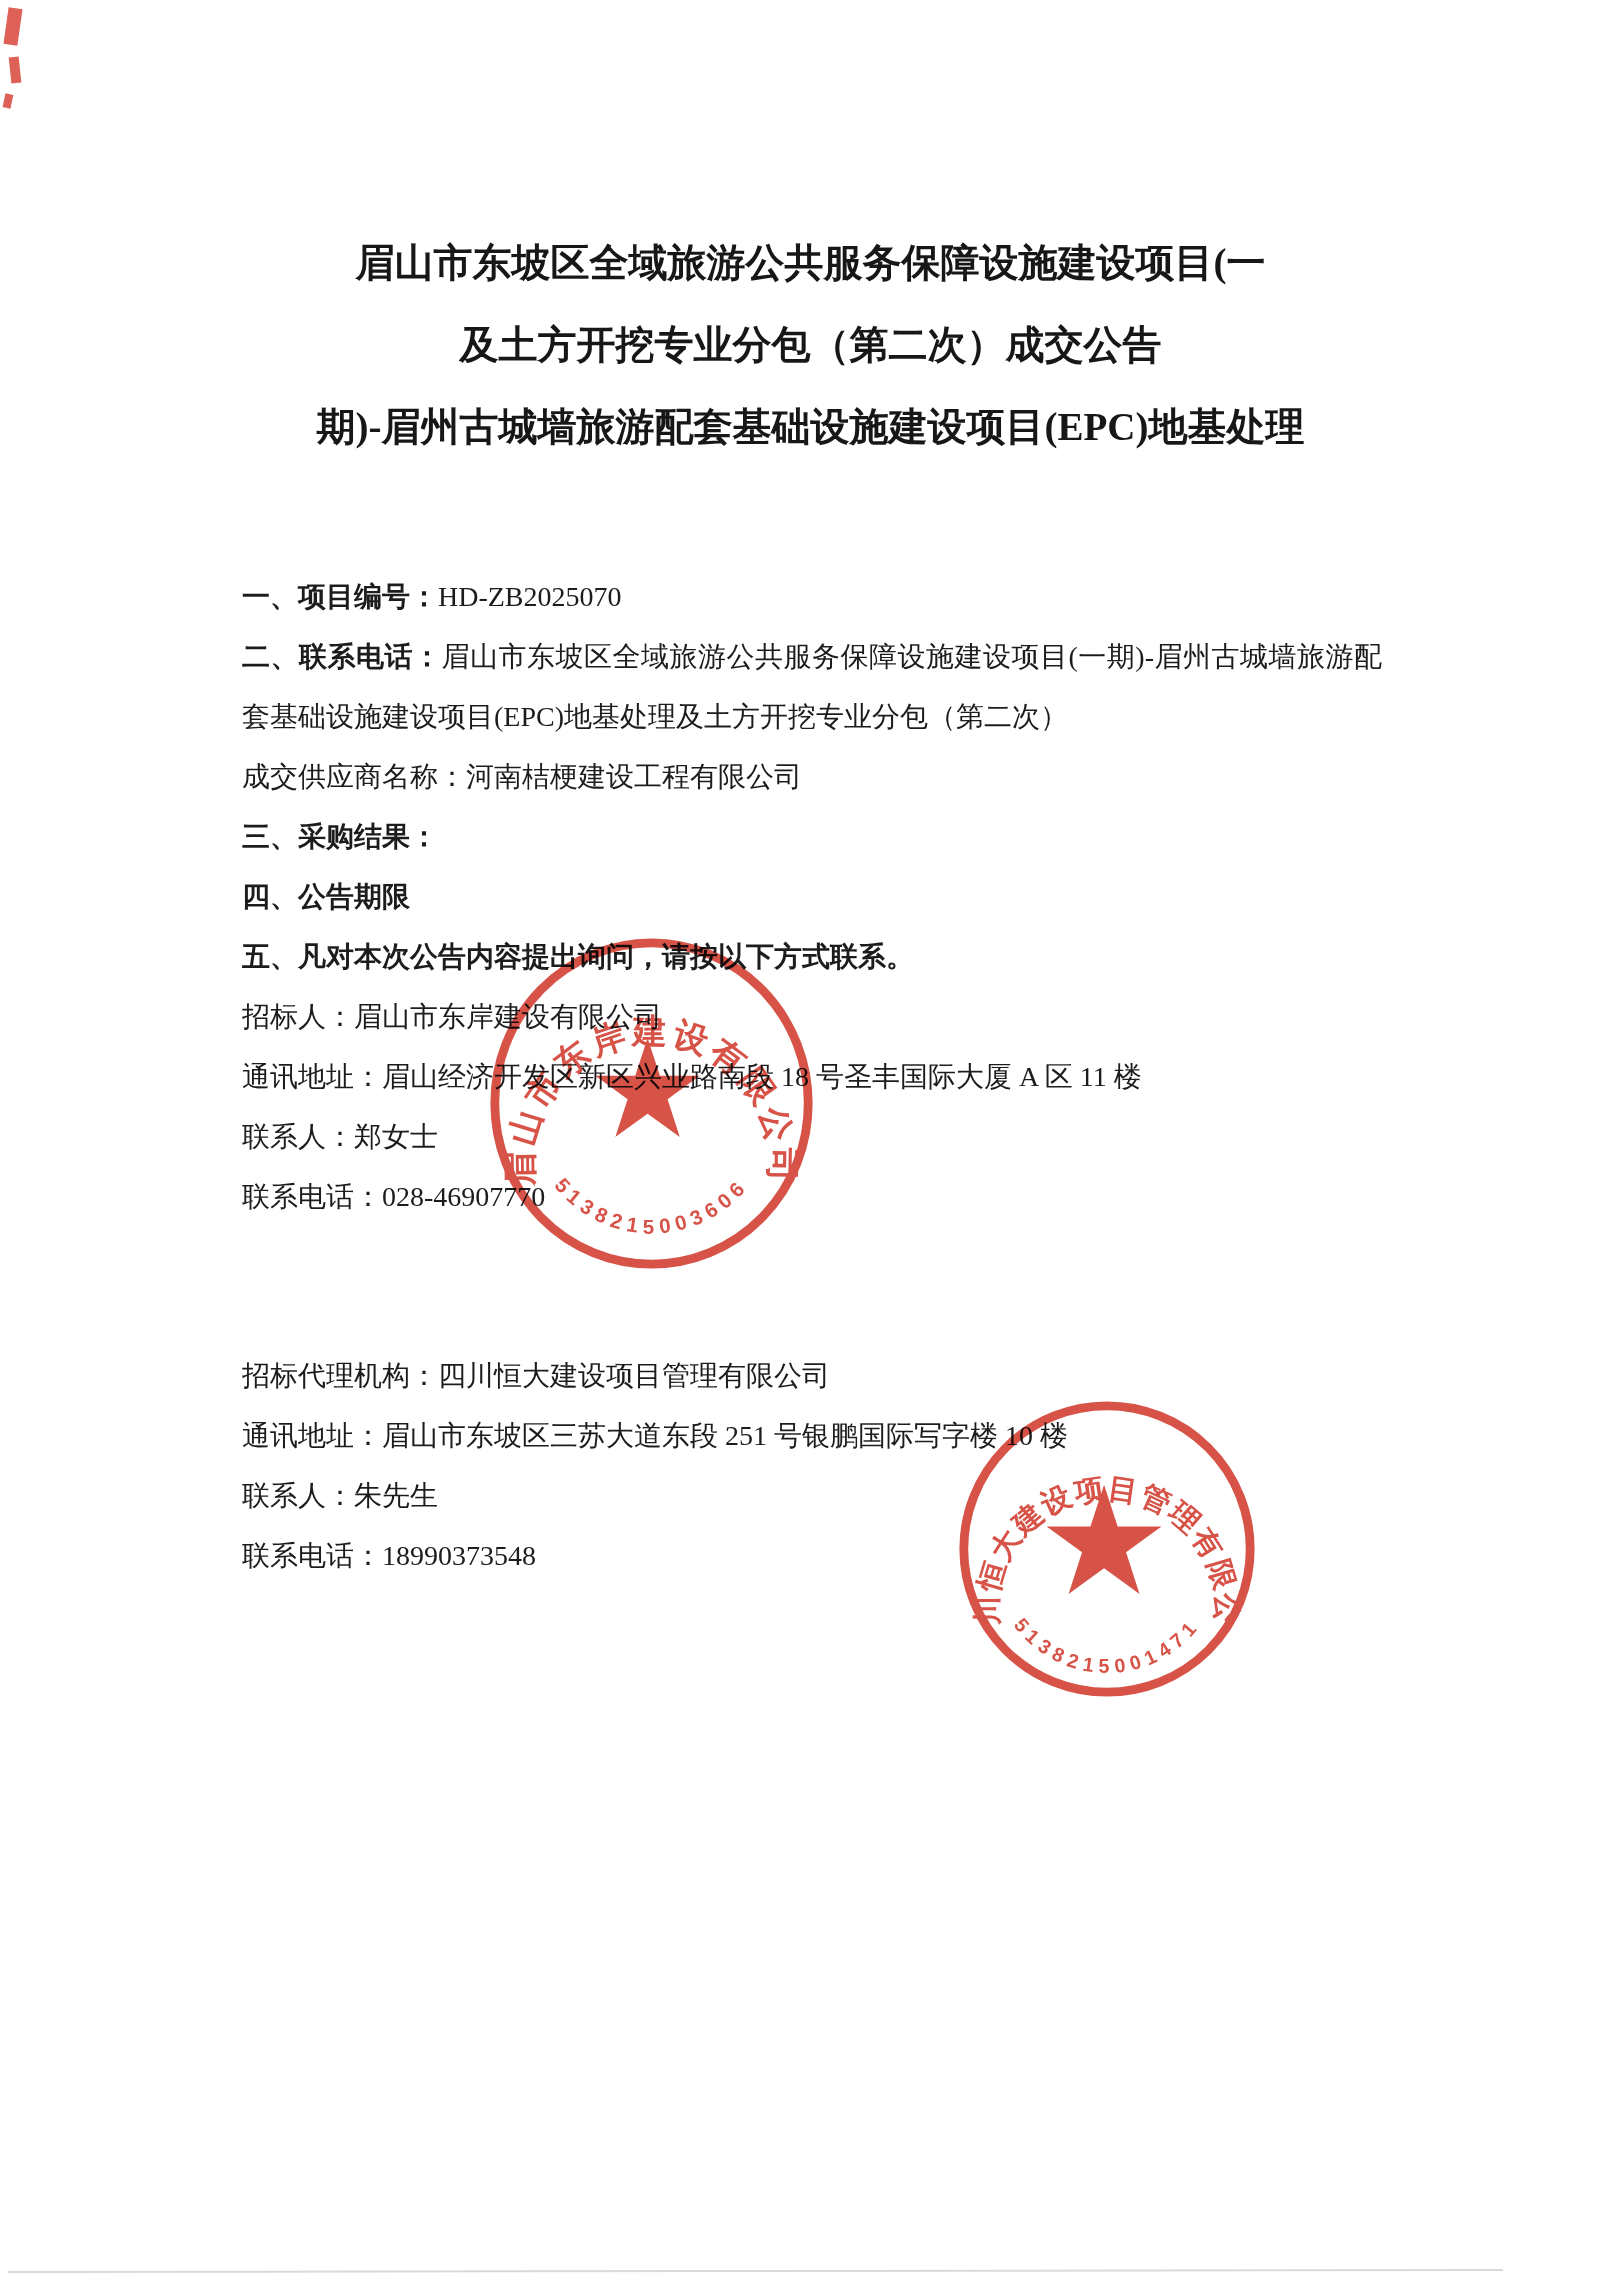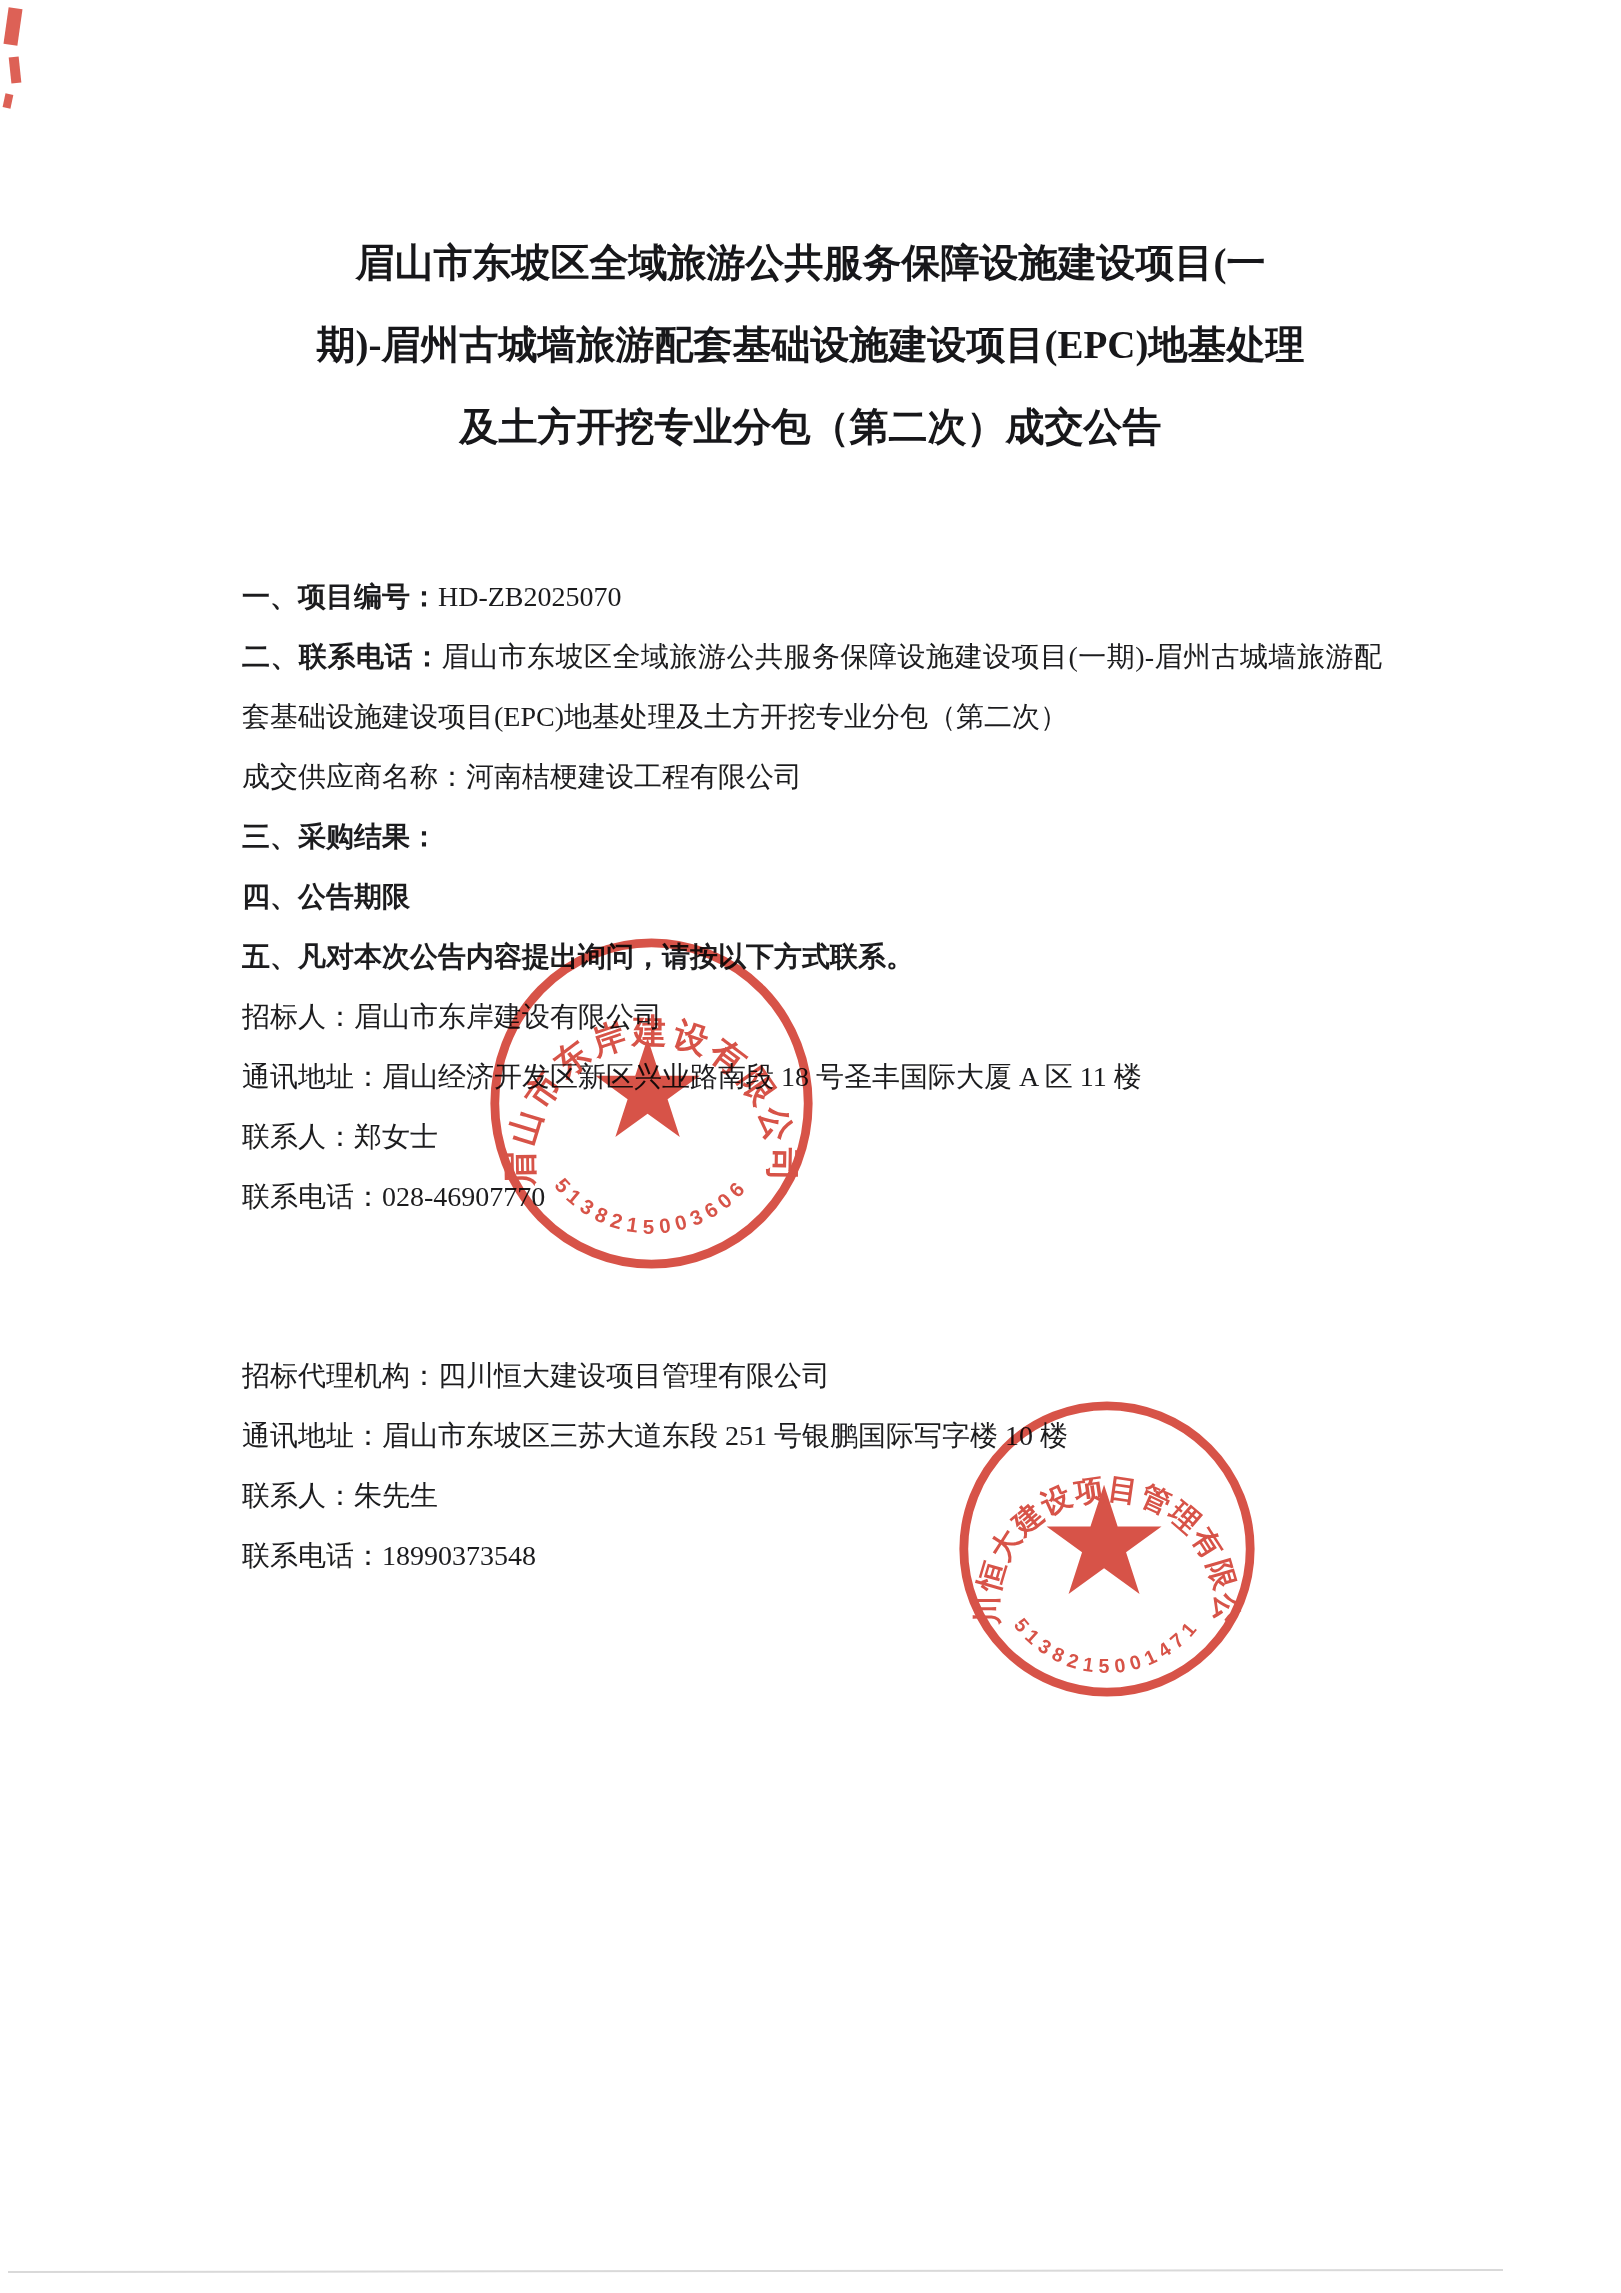--- a/index.html
+++ b/index.html
@@ -56,22 +56,22 @@
 <body>
 
 <div class="page">
 
   <div class="corner-mark mark1"></div>
   <div class="corner-mark mark2"></div>
   <div class="corner-mark mark3"></div>
 
   <div class="title-block">
     <div>眉山市东坡区全域旅游公共服务保障设施建设项目(一</div>
+    <div>及土方开挖专业分包（第二次）成交公告</div>
     <div>期)-眉州古城墙旅游配套基础设施建设项目(EPC)地基处理</div>
-    <div>及土方开挖专业分包（第二次）成交公告</div>
   </div>
 
   <div class="body-block">
     <p><span class="b">一、项目编号：</span><span>HD-ZB2025070</span></p>
     <p><span class="b">二、联系电话：</span><span>眉山市东坡区全域旅游公共服务保障设施建设项目(一期)-眉州古城墙旅游配套基础设施建设项目(EPC)地基处理及土方开挖专业分包（第二次）</span></p>
     <p>成交供应商名称：河南桔梗建设工程有限公司</p>
     <p><span class="b">三、采购结果：</span></p>
     <p><span class="b">四、公告期限</span></p>
     <p><span class="b">五、凡对本次公告内容提出询问，请按以下方式联系。</span></p>
     <p>招标人：眉山市东岸建设有限公司</p>

